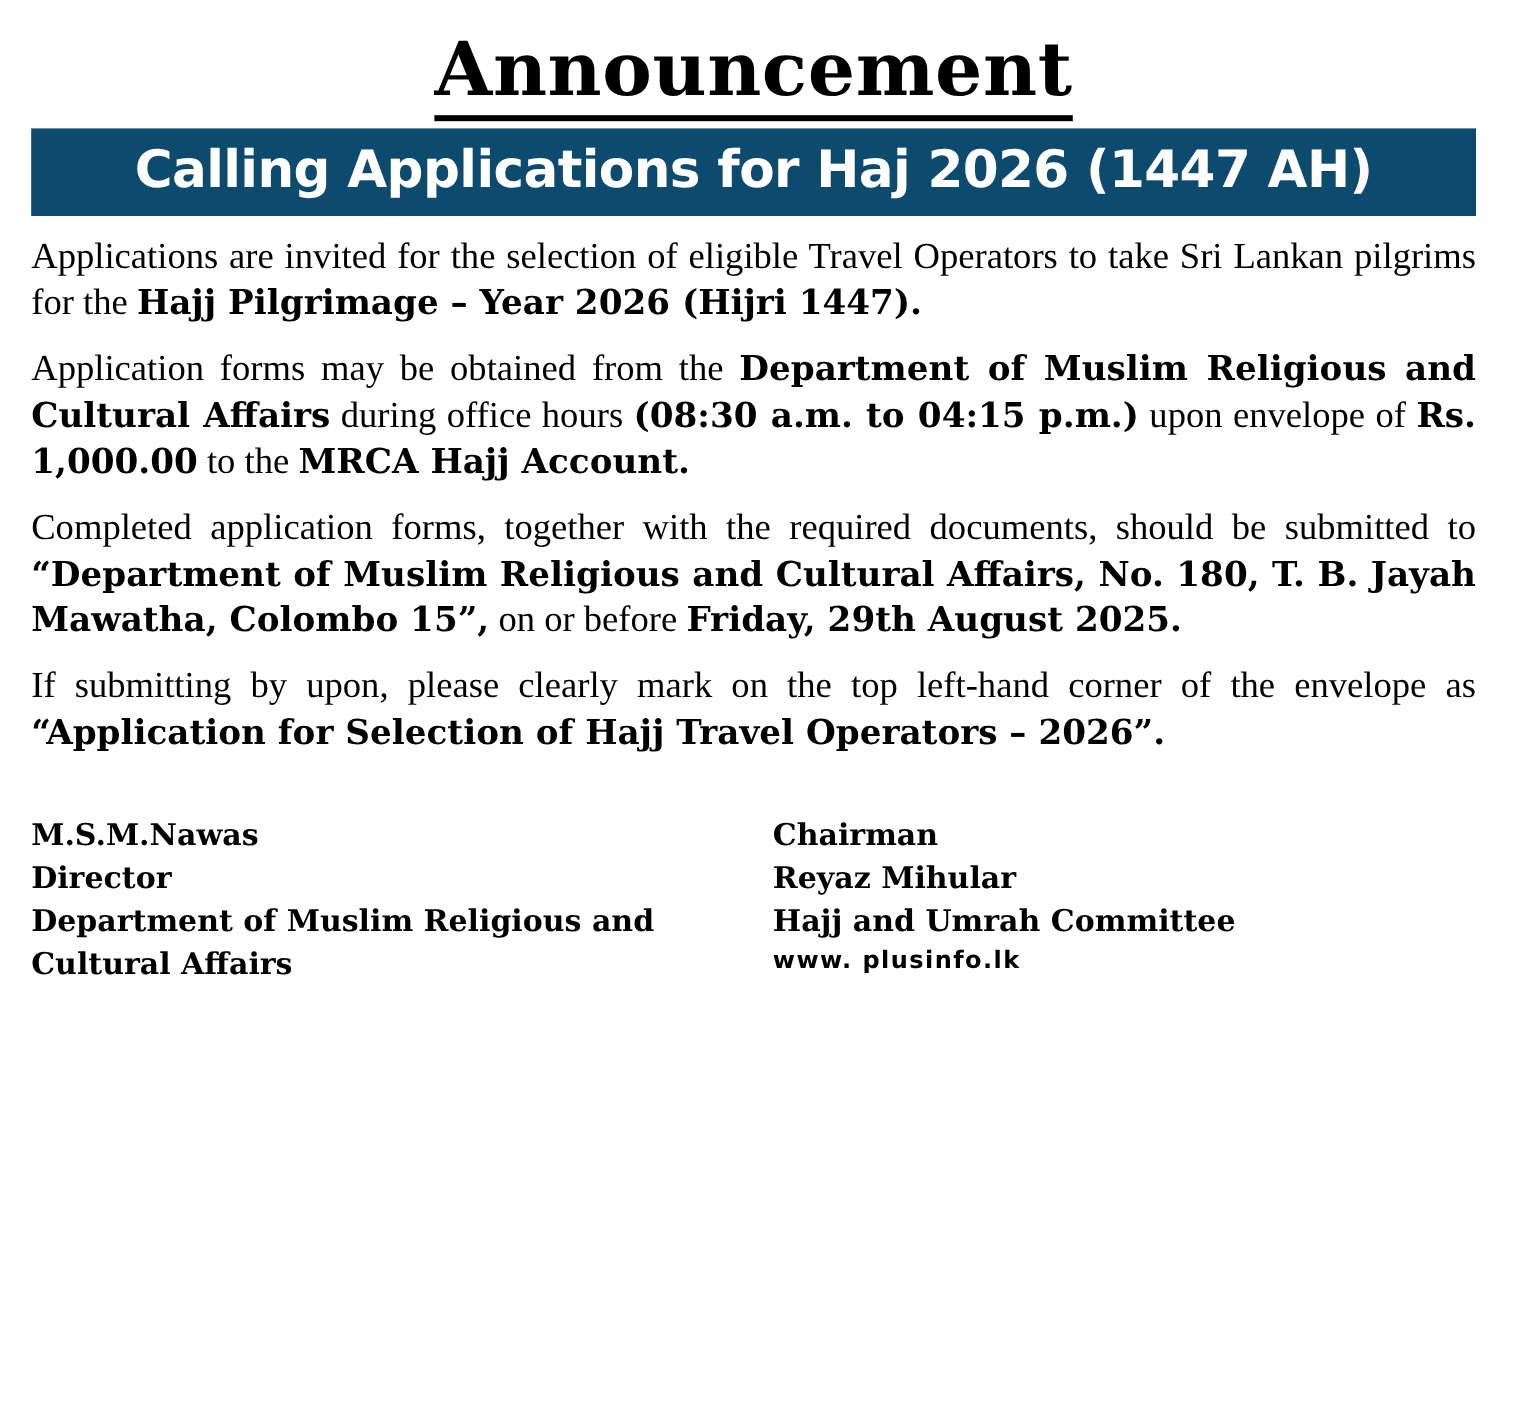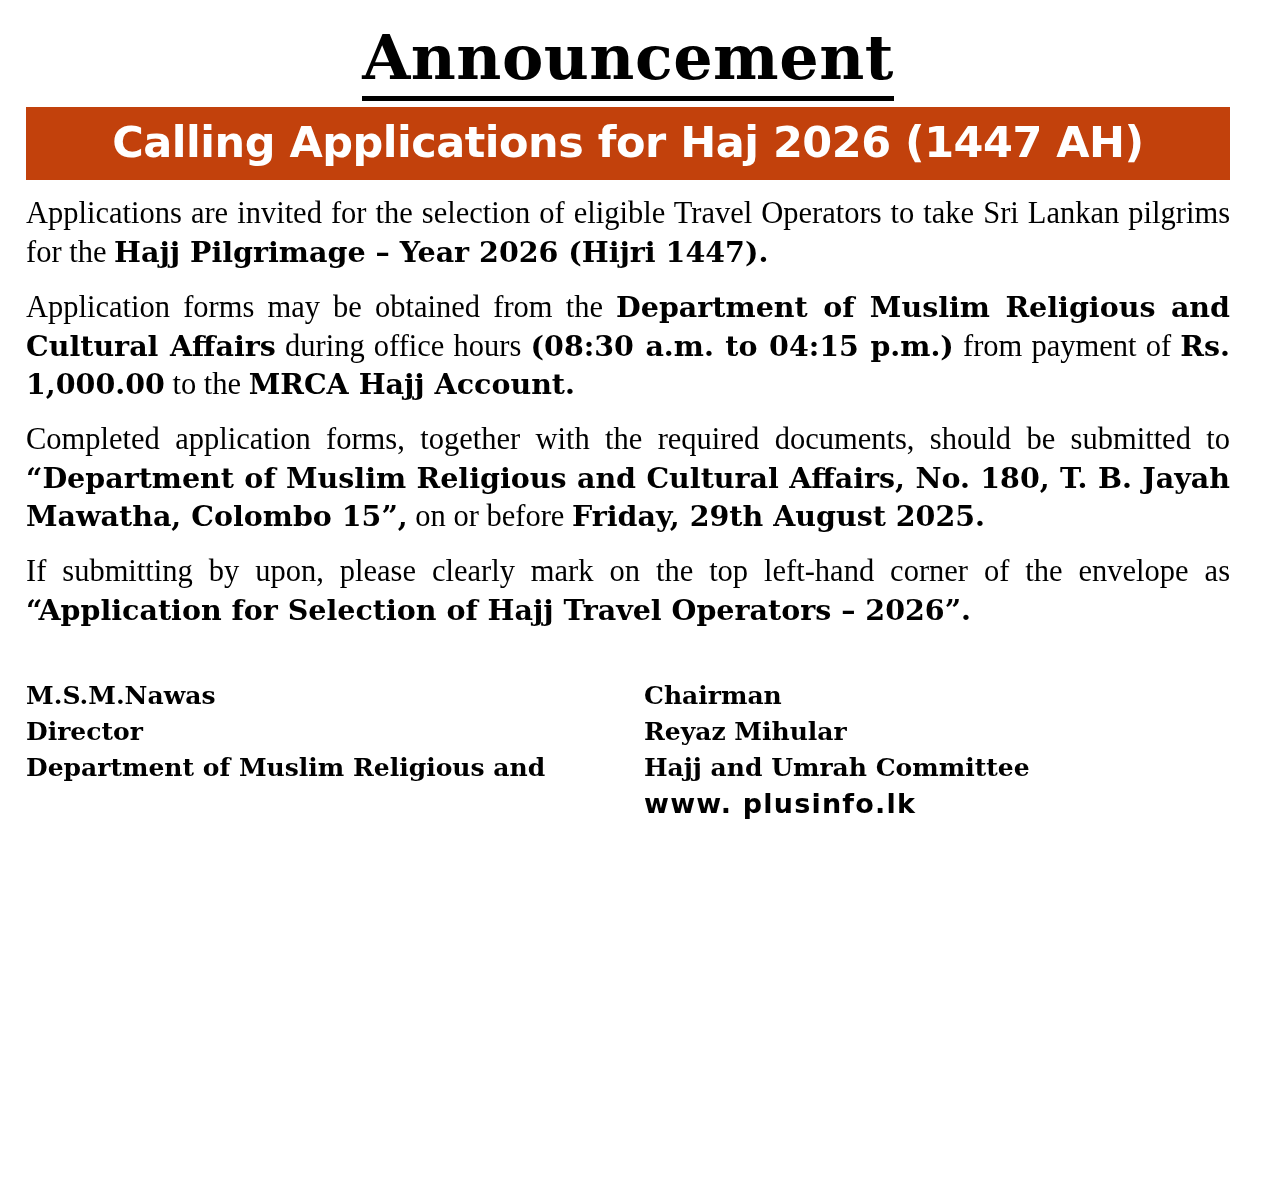--- a/index.html
+++ b/index.html
@@ -28,21 +28,21 @@
     font-size: 62px;
     line-height: 1.15;
     letter-spacing: 0.5px;
     margin: 4px 0 14px 0;
   }
   .announcement-title span {
     border-bottom: 5px solid #000;
     padding-bottom: 2px;
   }
   .banner {
-    background: #c2410c;
+    background: #0c4a6e;
     color: #ffffff;
     text-align: center;
     font-family: "DejaVu Sans", sans-serif;
     font-weight: bold;
     font-size: 43px;
     letter-spacing: -0.5px;
     padding: 10px 6px 13px 6px;
     margin: 0 0 14px 0;
   }
   .body-text p {
@@ -74,21 +74,21 @@
   }
   .sig-line {
     font-family: "DejaVu Serif", serif;
     font-weight: bold;
     font-size: 25px;
     line-height: 1.45;
   }
   .website {
     font-family: "DejaVu Sans", sans-serif;
     font-weight: bold;
-    font-size: 27px;
+    font-size: 20px;
     letter-spacing: 1.2px;
     margin-top: 2px;
   }
 </style>
 </head>
 <body>
 
 <div class="page">
 
   <div class="announcement-title">
@@ -97,39 +97,40 @@
 
   <div class="banner">Calling Applications for Haj 2026 (1447 AH)</div>
 
   <div class="body-text">
 
     <p>
       <span>Applications are invited for the selection of eligible Travel Operators to take Sri Lankan pilgrims for the </span><b>Hajj Pilgrimage – Year 2026 (Hijri 1447).</b>
     </p>
 
     <p>
-      <span>Application forms may be obtained from the </span><b>Department of Muslim Religious and Cultural Affairs</b><span> during office hours </span><b>(08:30 a.m. to 04:15 p.m.)</b><span> from payment of </span><b>Rs. 1,000.00</b><span> to the </span><b>MRCA Hajj Account.</b>
+      <span>Application forms may be obtained from the </span><b>Department of Muslim Religious and Cultural Affairs</b><span> during office hours </span><b>(08:30 a.m. to 04:15 p.m.)</b><span> upon envelope of </span><b>Rs. 1,000.00</b><span> to the </span><b>MRCA Hajj Account.</b>
     </p>
 
     <p>
       <span>Completed application forms, together with the required documents, should be submitted to </span><b>“Department of Muslim Religious and Cultural Affairs, No. 180, T. B. Jayah Mawatha, Colombo 15”,</b><span> on or before </span><b>Friday, 29th August 2025.</b>
     </p>
 
     <p>
       <span>If submitting by upon, please clearly mark on the top left-hand corner of the envelope as </span><b>“Application for Selection of Hajj Travel Operators – 2026”.</b>
     </p>
 
   </div>
 
   <div class="signatures">
 
     <div class="sig-col left">
       <div class="sig-line">M.S.M.Nawas</div>
       <div class="sig-line">Director</div>
       <div class="sig-line">Department of Muslim Religious and</div>
+      <div class="sig-line">Cultural Affairs</div>
     </div>
 
     <div class="sig-col right">
       <div class="sig-line">Chairman</div>
       <div class="sig-line">Reyaz Mihular</div>
       <div class="sig-line">Hajj and Umrah Committee</div>
       <div class="website">www. plusinfo.lk</div>
     </div>
 
   </div>

